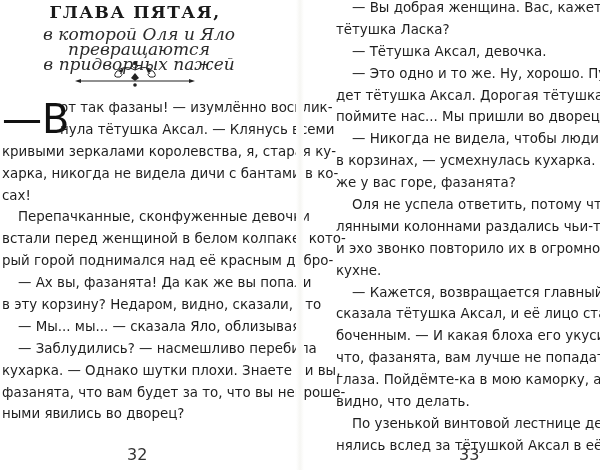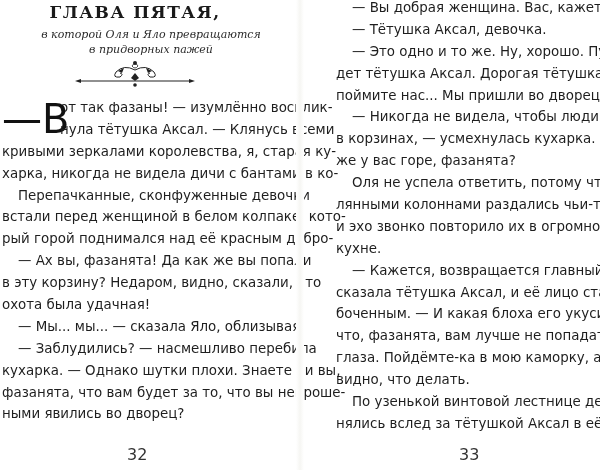--- a/index.html
+++ b/index.html
@@ -12,22 +12,22 @@
   .gutter {
     position:absolute; left:296px; top:0; width:8px; height:470px;
     background:linear-gradient(to right, #ffffff, #f6f6f3 50%, #ffffff);
   }
   .chapter-title {
     position:absolute; top:2px; left:0; width:270px; text-align:center;
     font-family:"DejaVu Serif", serif; font-weight:bold; font-size:17px; letter-spacing:1.5px;
     color:#1a1a1a;
   }
   .chapter-sub {
-    position:absolute; top:27px; left:16px; width:270px; text-align:center;
-    font-family:"DejaVu Serif", serif; font-style:italic; font-size:11px; line-height:15px;
+    position:absolute; top:27px; left:4px; width:270px; text-align:center;
+    font-family:"DejaVu Serif", serif; font-style:italic; font-size:17px; line-height:15px;
     color:#2a2a2a;
   }
   .ornament { position:absolute; left:74px; top:58px; width:122px; height:30px; }
   .text-block { position:absolute; font-size:13.4px; line-height:21.9px; }
   .left-text { left:2px; top:97px; width:262px; }
   .right-text { left:336px; top:-3px; width:262px; }
   .ln { display:block; white-space:nowrap; text-align:justify; text-align-last:justify; height:21.9px; overflow:visible; }
   .ln.last { text-align-last:left; }
   .ln.ind { padding-left:16px; }
   .dropcap-line { position:relative; padding-left:58px; }
@@ -62,41 +62,42 @@
   </svg>
 
   <div class="text-block left-text">
     <span class="ln dropcap-line">
       <span class="dropcap">—В</span>
       <span>от так фазаны! — изумлённо воск­лик-</span>
     </span>
     <span class="ln dropcap-line">нула тётушка Аксал. — Клянусь всеми</span>
     <span class="ln">кривыми зеркалами королевства, я, старая ку-</span>
     <span class="ln">харка, никогда не видела дичи с бантами в ко-</span>
+    <span class="ln last">сах!</span>
     <span class="ln ind">Перепачканные, сконфуженные девочки</span>
     <span class="ln">встали перед женщиной в белом колпаке, кото-</span>
     <span class="ln">рый горой поднимался над её красным добро-</span>
     <span class="ln ind">— Ах вы, фазанята! Да как же вы попали</span>
     <span class="ln">в эту корзину? Недаром, видно, сказали, что</span>
-    <span class="ln last">охота была удачная!</span>
     <span class="ln ind">— Мы... мы... — сказала Яло, облизывая</span>
     <span class="ln ind">— Заблудились? — насмешливо перебила</span>
     <span class="ln">кухарка. — Однако шутки плохи. Знаете ли вы,</span>
     <span class="ln">фазанята, что вам будет за то, что вы непроше-</span>
     <span class="ln last">ными явились во дворец?</span>
 
   </div>
 
   <div class="pagenum pn-left">32</div>
 </div>
 
 <div class="gutter"></div>
 
 <div class="text-block right-text">
   <span class="ln ind">— Вы добрая женщина. Вас, кажется, зовут</span>
+  <span class="ln last">тётушка Ласка?</span>
   <span class="ln ind last">— Тётушка Аксал, девочка.</span>
   <span class="ln ind">— Это одно и то же. Ну, хорошо. Пусть бу-</span>
   <span class="ln">дет тётушка Аксал. Дорогая тётушка Аксал, вы</span>
   <span class="ln">поймите нас... Мы пришли во дворец. Ах, у нас</span>
   <span class="ln ind">— Никогда не видела, чтобы люди ходили</span>
   <span class="ln">в корзинах, — усмехнулась кухарка. — Какое</span>
   <span class="ln last">же у вас горе, фазанята?</span>
   <span class="ln ind">Оля не успела ответить, потому что за стек-</span>
   <span class="ln">лянными колоннами раздались чьи-то шаги</span>
   <span class="ln">и эхо звонко повторило их в огромной пустой</span>

